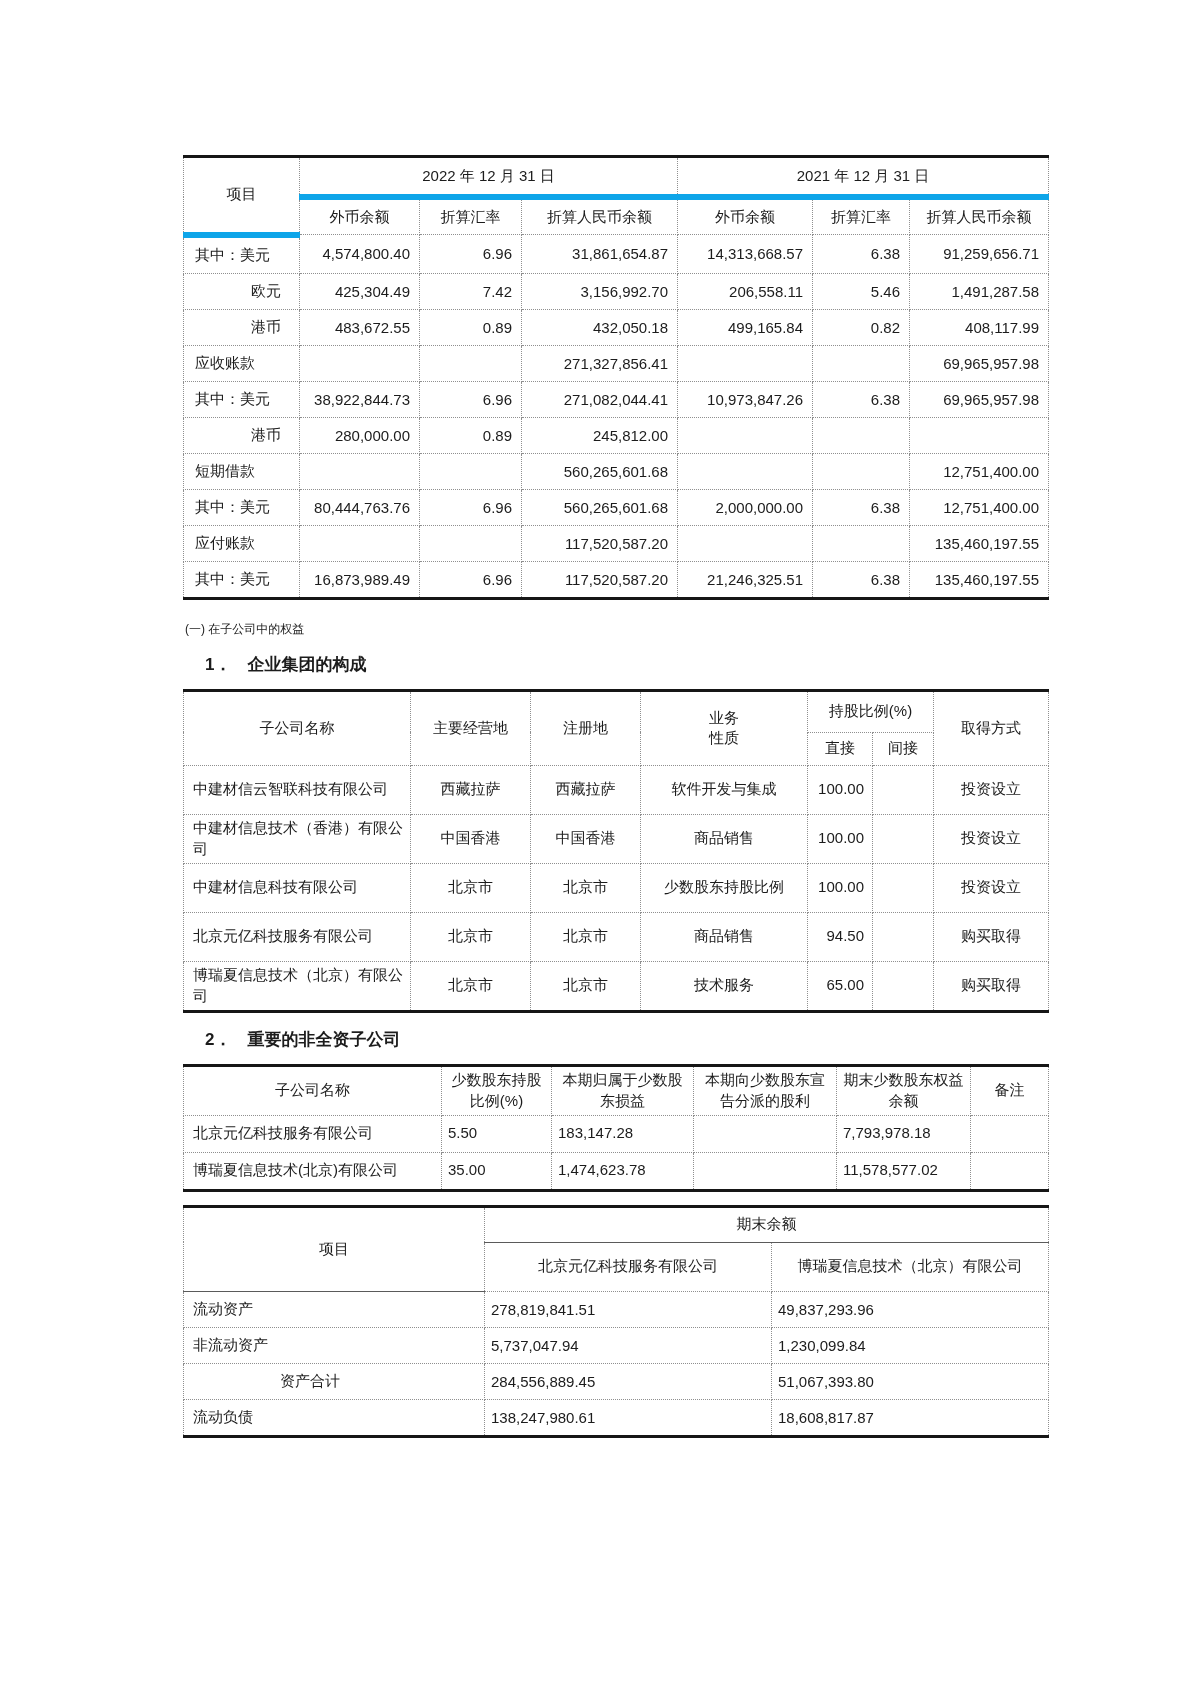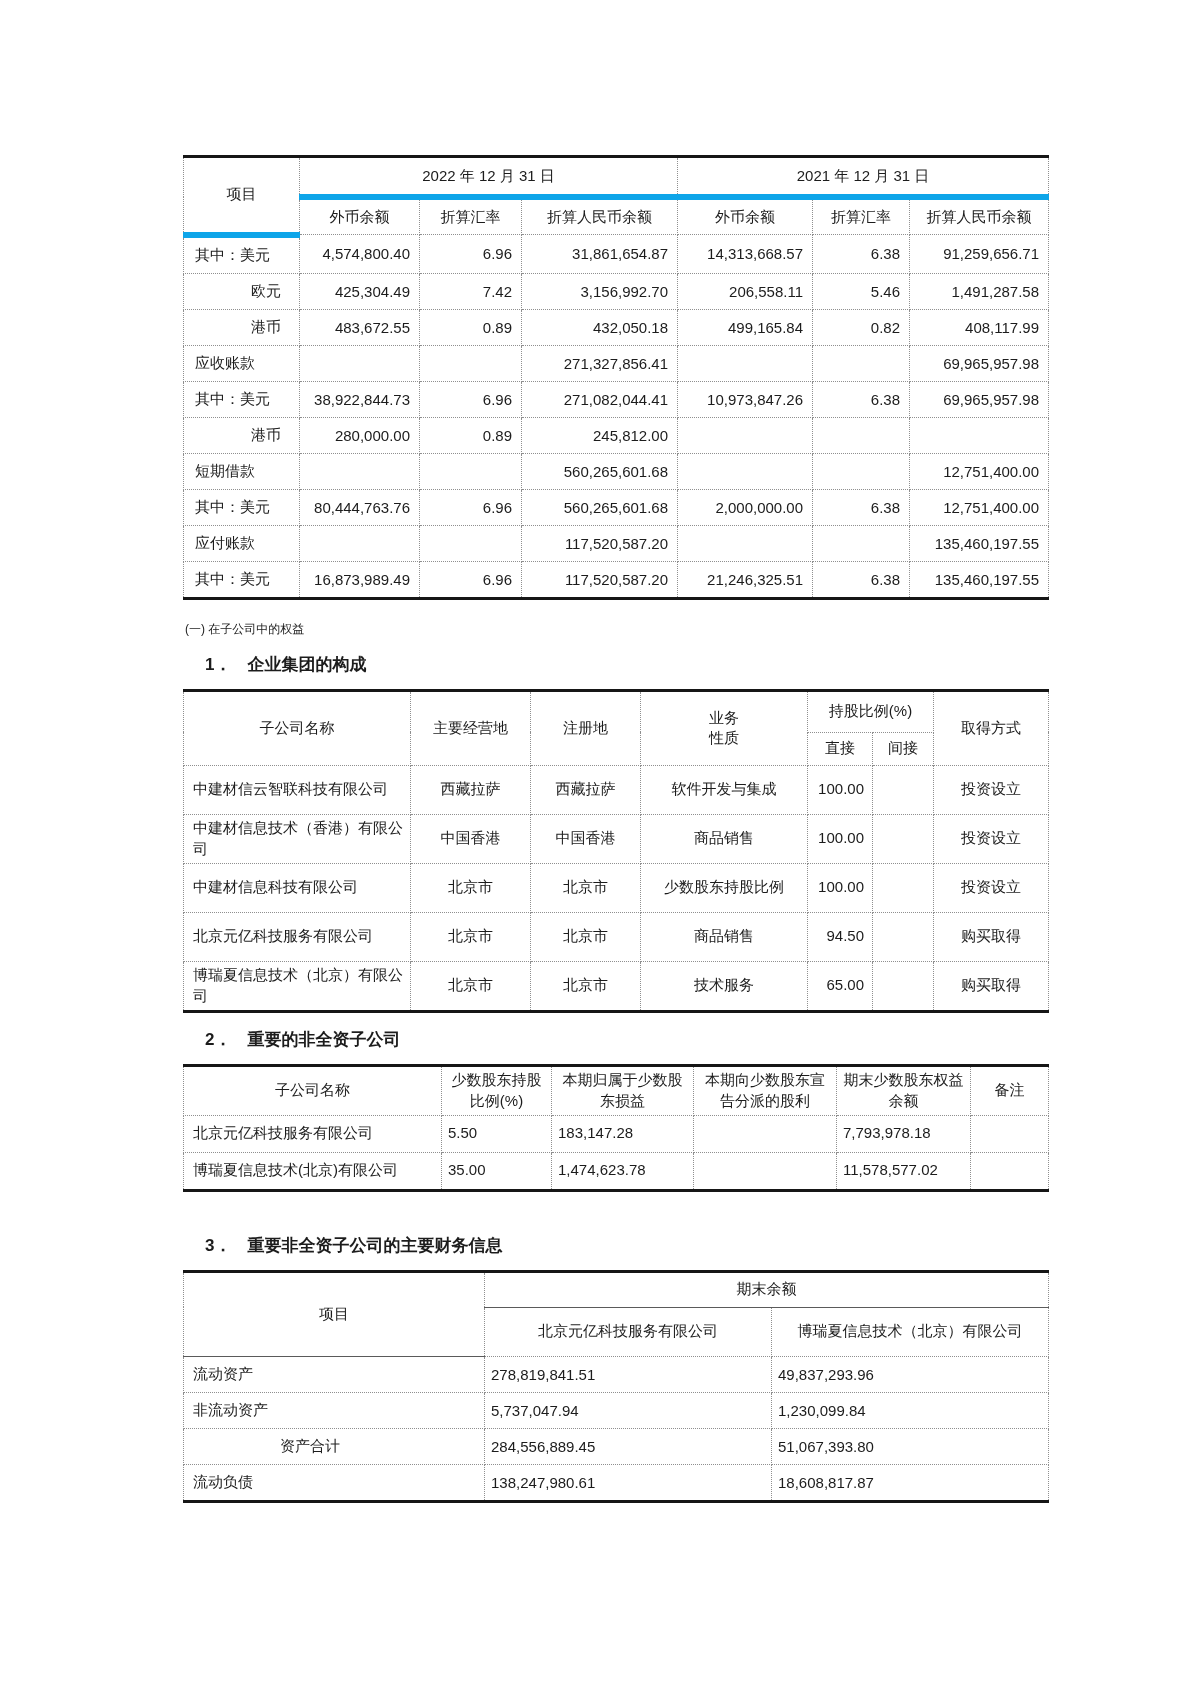--- a/index.html
+++ b/index.html
@@ -294,23 +294,20 @@
             <td class="tl">博瑞夏信息技术(北京)有限公司</td>
             <td class="r">35.00</td>
             <td class="r">1,474,623.78</td>
             <td class="c"></td>
             <td class="r">11,578,577.02</td>
             <td class="c"></td>
           </tr>
         </tbody>
     </table>
 
-    <div class="h-num" style="margin-top:42px">
-      <span class="num">3．</span><span>重要非全资子公司的主要财务信息</span>
-    </div>
 
     <table class="t t4 tgap">
       <colgroup>
         <col style="width:301px">
           <col style="width:287px">
           <col style="width:277px">
       </colgroup>
       <thead>
         <tr>
           <th rowspan="2">项目</th>

